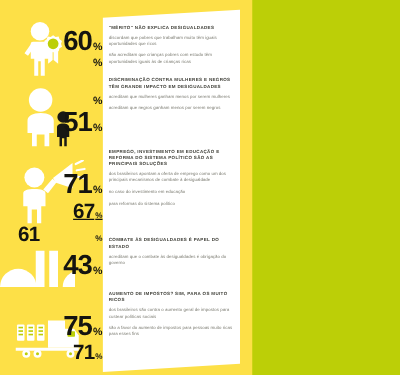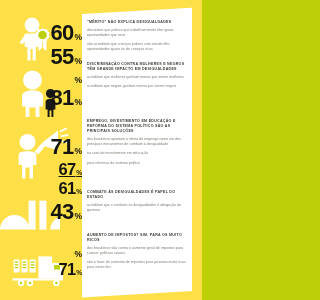--- a/index.html
+++ b/index.html
@@ -169,59 +169,59 @@
       <circle cx="44.4" cy="29.0" r="1.2" fill="#bccf07"></circle>
     </svg>
   </div>
 
   <div class="stats" style="left:44px; top:22px; width:38px;">
     <div class="stat">
       <span class="num">60</span>
       <span class="pct">%</span>
     </div>
     <div class="stat" style="margin-top:2px;">
-      <span class="num">55</span>
       <span class="pct">%</span>
     </div>
   </div>
 
   <div class="stats" style="left:44px; top:76px; width:38px;">
     <div class="stat">
       <span class="pct">%</span>
     </div>
     <div class="stat" style="margin-top:2px;">
-      <span class="num">81</span>
+      <span class="num">51</span>
       <span class="pct">%</span>
     </div>
   </div>
 
   <div class="stats" style="left:44px; top:136px; width:38px;">
     <div class="stat">
       <span class="num">71</span>
       <span class="pct">%</span>
     </div>
     <div class="stat" style="margin-top:2.5px;text-decoration:underline;">
       <span class="num small">67</span>
       <span class="pct small">%</span>
     </div>
-    <div class="stat" style="margin-top:2.5px;">
+    <div class="stat" style="margin-top:2.5px;gap:44px;">
       <span class="num small">61</span>
       <span class="pct small">%</span>
     </div>
   </div>
 
   <div class="stats" style="left:44px; top:201px; width:38px;">
     <div class="stat">
       <span class="num">43</span>
       <span class="pct">%</span>
     </div>
   </div>
 
   <div class="stats" style="left:44px; top:250px; width:38px;">
     <div class="stat">
+      <span class="num">75</span>
       <span class="pct">%</span>
     </div>
     <div class="stat" style="margin-top:2px;">
       <span class="num small">71</span>
       <span class="pct small">%</span>
     </div>
   </div>
 
   <div id="text-col">
 

